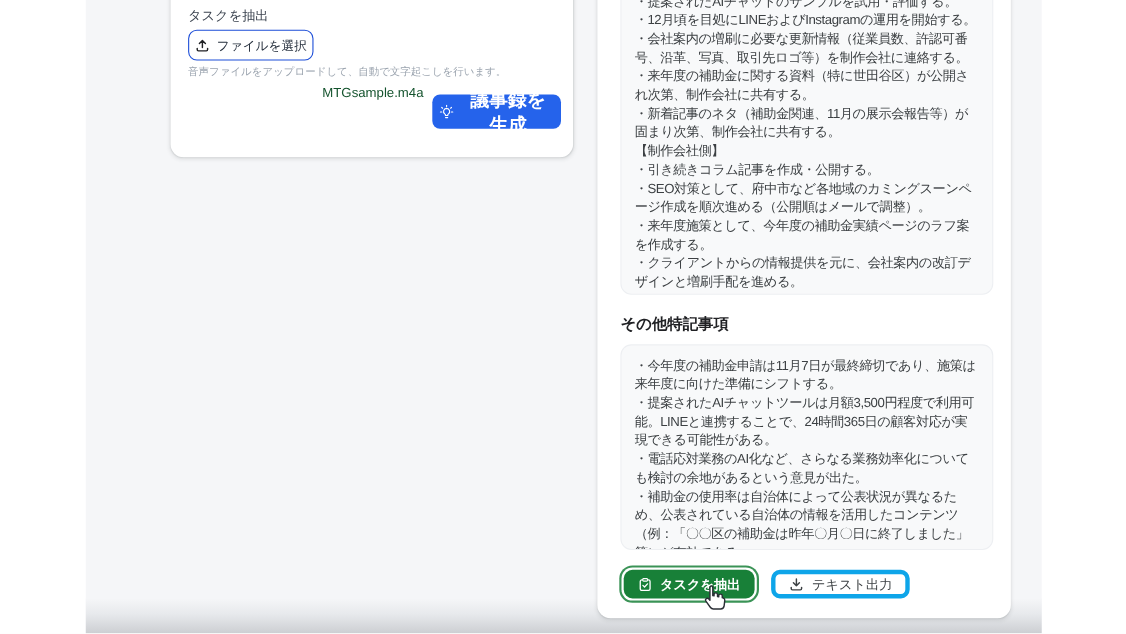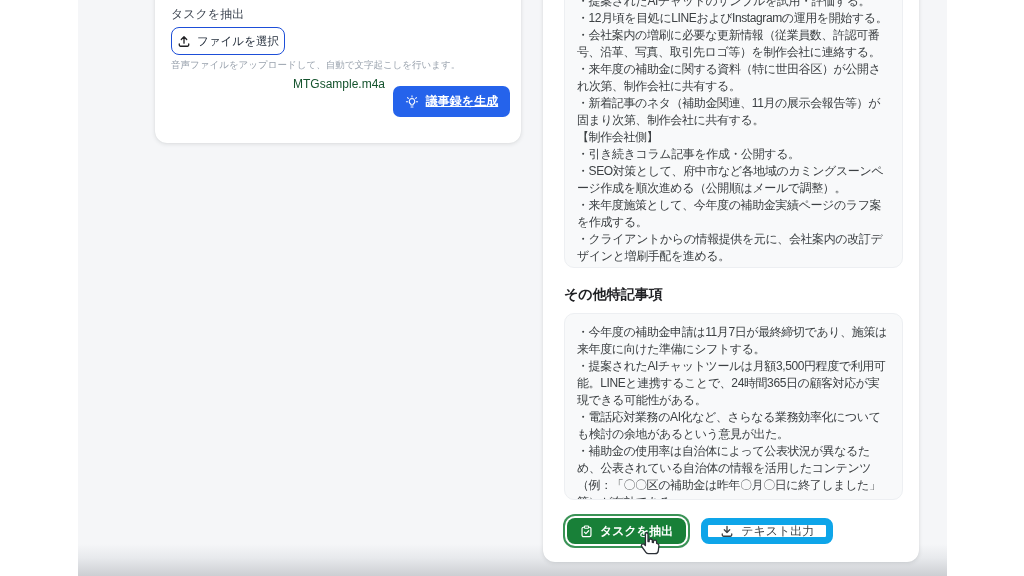--- a/index.html
+++ b/index.html
@@ -34,23 +34,22 @@
   }
   .file-name{
     position:absolute;left:138px;top:71px;height:26px;display:flex;align-items:center;
     font-size:12px;color:#14532d;margin-top:44px;
   }
   .helper-text{position:absolute;left:16px;top:103px;font-size:9.5px;color:#9aa3ae;}
   .generate-btn{
     position:absolute;left:238px;top:130px;width:117px;height:31px;
     background:#2563eb;border:none;border-radius:7px;color:#fff;
     display:flex;align-items:center;justify-content:center;gap:7px;
-    font-size:12px;font-weight:600;cursor:pointer;
+    font-size:17px;font-weight:600;cursor:pointer;
     font-family:inherit;
-    text-decoration:underline;
   }
 
   
   .inset-box{
     position:absolute;left:21px;width:339px;box-sizing:border-box;
     background:#f8f9fa;border:1px solid #edeff2;border-radius:10px;
     overflow:hidden;color:#3c4043;
   }
   .box-tasks{top:44px;height:288px;padding:12px 12px;}
   .box-notes{top:377px;height:187px;padding:10px 12px;}
@@ -61,21 +60,21 @@
   .buttons-row{
     position:absolute;left:24px;top:582px;display:flex;gap:15px;align-items:center;
   }
   .extract-btn{
     height:26px;padding:0 13px;background:#188038;border:none;border-radius:8px;
     color:#fff;font-size:12px;font-weight:600;display:flex;align-items:center;gap:7px;
     box-shadow:0 0 0 2px #ffffff,0 0 0 4px rgba(24,128,56,.85);
     cursor:pointer;font-family:inherit;
   }
   .output-btn{
-    height:26px;padding:0 12px;background:#fff;border:7px solid #0ea5e9;border-radius:8px;
+    height:26px;padding:0 12px;background:#fff;border:4px solid #0ea5e9;border-radius:8px;
     color:#3c4043;font-size:12px;font-weight:500;display:flex;align-items:center;gap:7px;
     cursor:pointer;font-family:inherit;
   }
   .icon{display:inline-flex;align-items:center;justify-content:center;}
   .cursor-wrap{position:absolute;left:637px;top:531px;z-index:5;}
 </style>
 </head>
 <body>
 
 <div class="stage">

